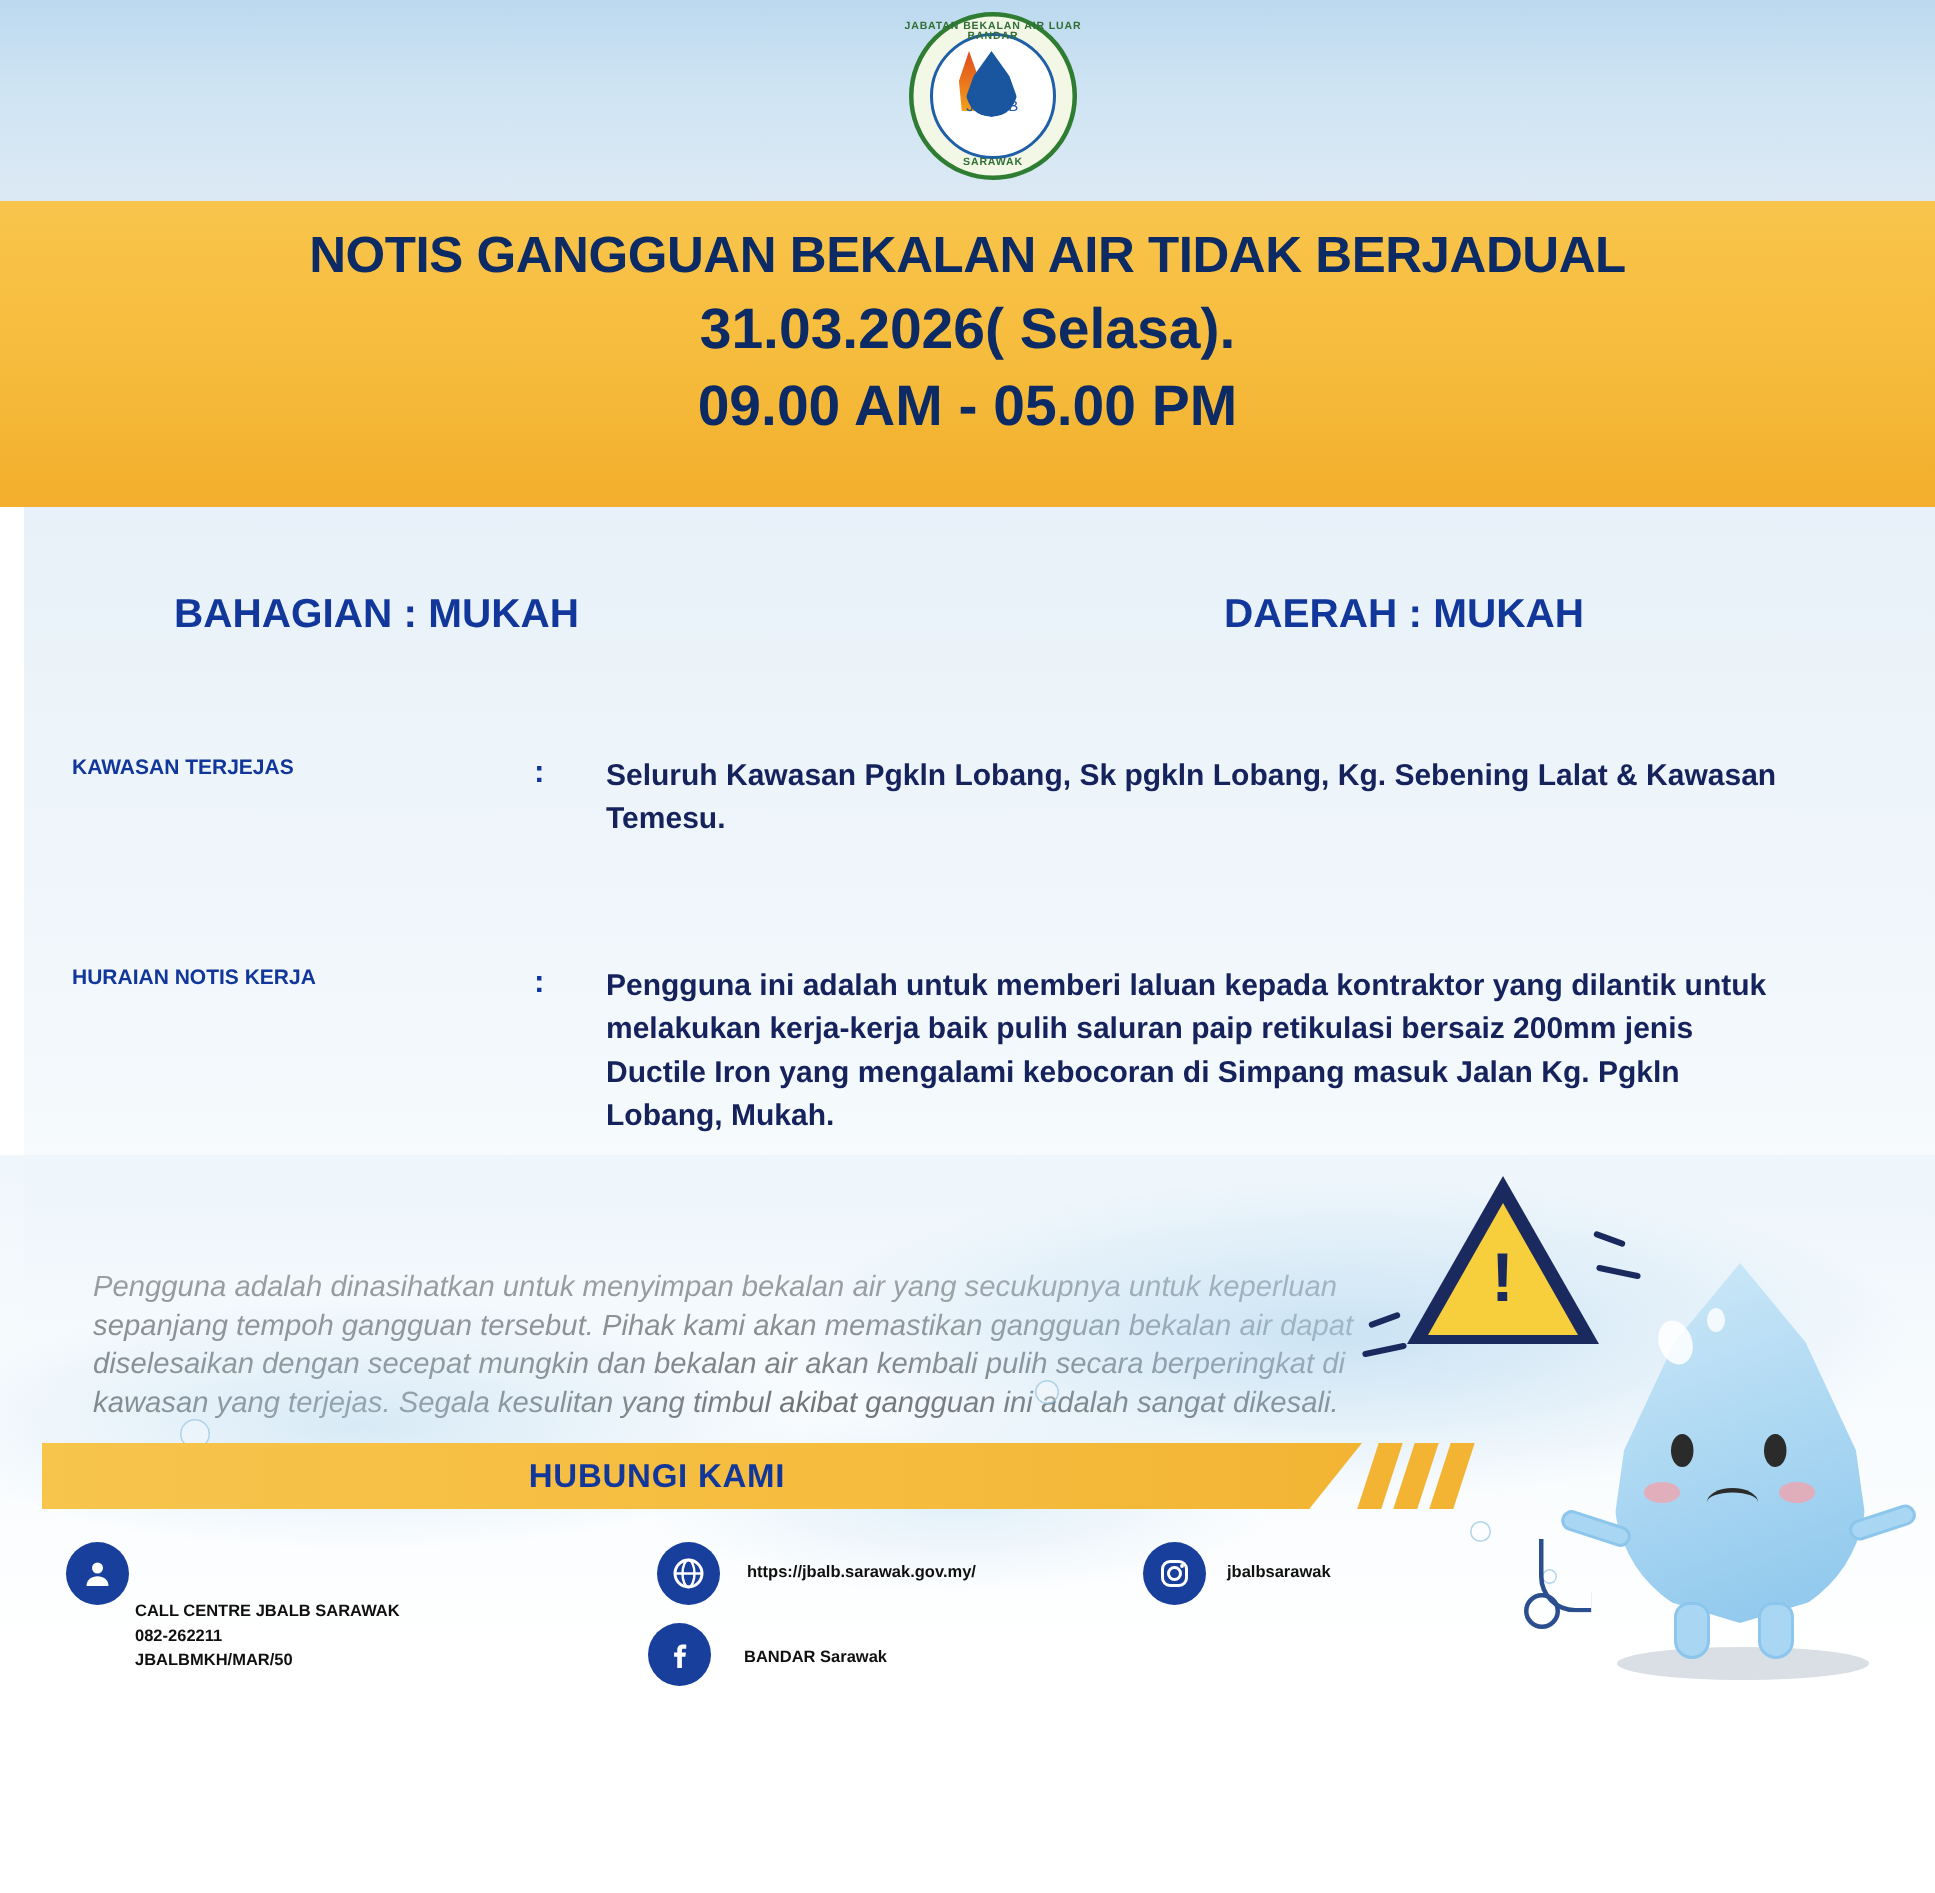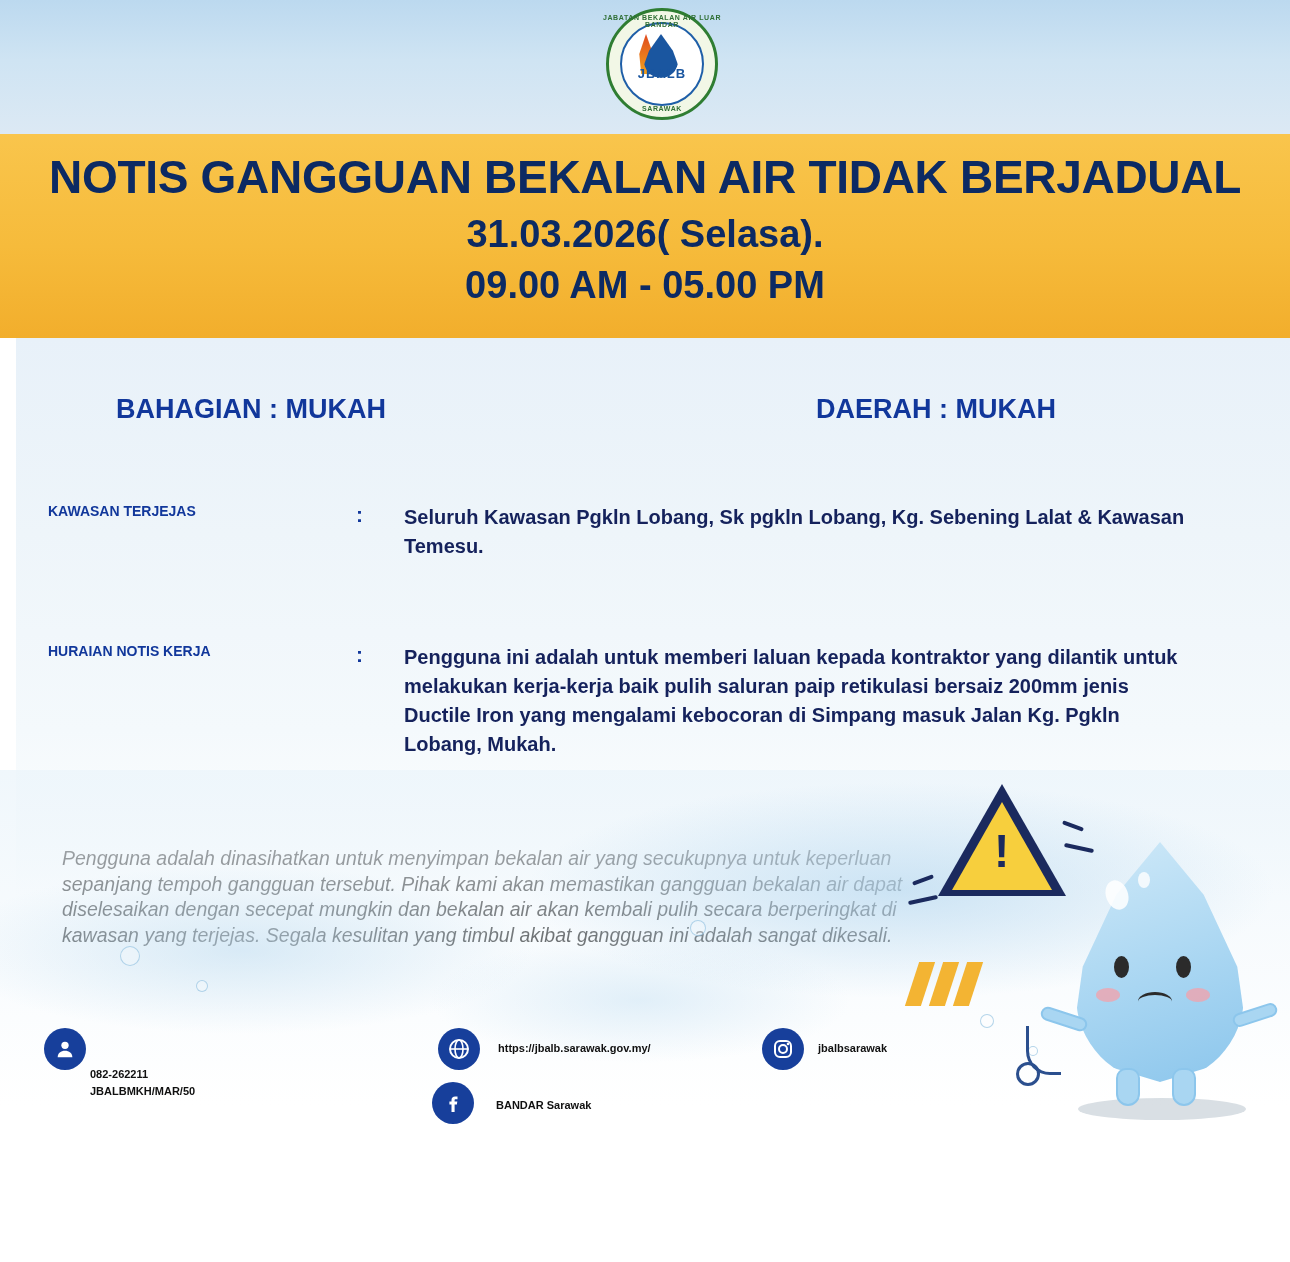--- a/index.html
+++ b/index.html
@@ -63,22 +63,22 @@
     left: 40px; top: 30px;
     width: 16px; height: 40px;
     background: linear-gradient(180deg,#e04a1e,#f2a11c);
     clip-path: polygon(50% 0%, 90% 45%, 75% 100%, 20% 100%, 8% 50%);
   }
   .logo-text {
     position: absolute;
     left: 0; top: 62px;
     width: 128px;
     text-align: center;
-    font-size: 13px;
-    font-weight: bold;
+    font-size: 10px;
+    font-weight: normal;
     color: #1a56a0;
     letter-spacing: 1px;
   }
   .logo-arc-top, .logo-arc-bottom {
     position: absolute;
     width: 128px;
     text-align: center;
     font-size: 7px;
     font-weight: bold;
     color: #2f6f35;
@@ -93,21 +93,21 @@
     left: 0; top: 134px;
     width: 1290px;
     height: 204px;
     background: linear-gradient(180deg, #f9c54c 0%, #f6bb3b 55%, #f2ae2c 100%);
     text-align: center;
     color: #0c2a63;
   }
   .title-main {
     margin: 0;
     padding-top: 18px;
-    font-size: 46px;
+    font-size: 34px;
     font-weight: bold;
     letter-spacing: -0.3px;
     line-height: 1.1;
   }
   .title-date {
     margin: 0;
     padding-top: 10px;
     font-size: 38px;
     font-weight: bold;
   }
@@ -475,31 +475,35 @@
   <div class="mascot-eye eye-l"></div>
   <div class="mascot-eye eye-r"></div>
   <div class="mascot-mouth"></div>
   <div class="mascot-arm arm-l"></div>
   <div class="mascot-arm arm-r"></div>
   <div class="mascot-leg leg-l"></div>
   <div class="mascot-leg leg-r"></div>
   <div class="steth-tube"></div>
   <div class="steth-head"></div>
 
+  <div class="contact-bar">
+    <div class="contact-bar-title">HUBUNGI KAMI</div>
+  </div>
   <div class="stripe stripe-1"></div>
   <div class="stripe stripe-2"></div>
   <div class="stripe stripe-3"></div>
 
   <div class="circle-icon ic-person">
     <svg width="22" height="22" viewBox="0 0 24 24" aria-hidden="true">
       <circle cx="12" cy="8" r="4" fill="#ffffff"></circle>
       <path d="M4 21c0-4.4 3.6-7 8-7s8 2.6 8 7z" fill="#ffffff"></path>
     </svg>
   </div>
   <div class="contact-text txt-callcentre">
+    <div>CALL CENTRE JBALB SARAWAK</div>
     <div>082-262211</div>
     <div>JBALBMKH/MAR/50</div>
   </div>
 
   <div class="circle-icon ic-web">
     <svg width="24" height="24" viewBox="0 0 24 24" aria-hidden="true">
       <circle cx="12" cy="12" r="9" fill="none" stroke="#ffffff" stroke-width="2"></circle>
       <ellipse cx="12" cy="12" rx="4" ry="9" fill="none" stroke="#ffffff" stroke-width="1.6"></ellipse>
       <line x1="3" y1="12" x2="21" y2="12" stroke="#ffffff" stroke-width="1.6"></line>
     </svg>

